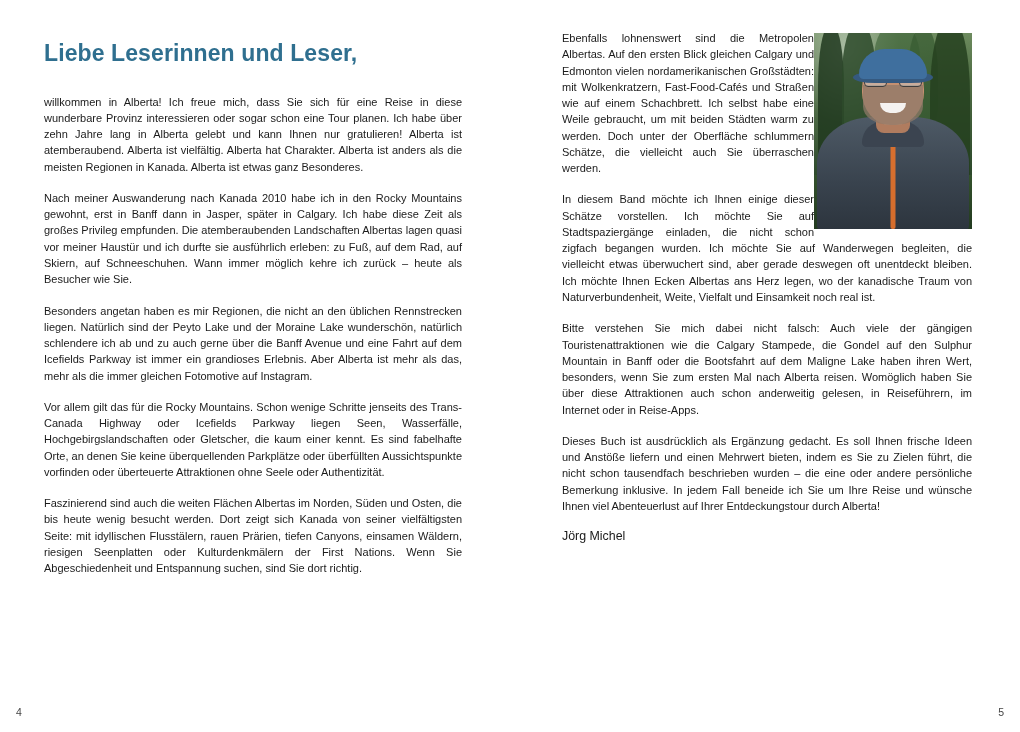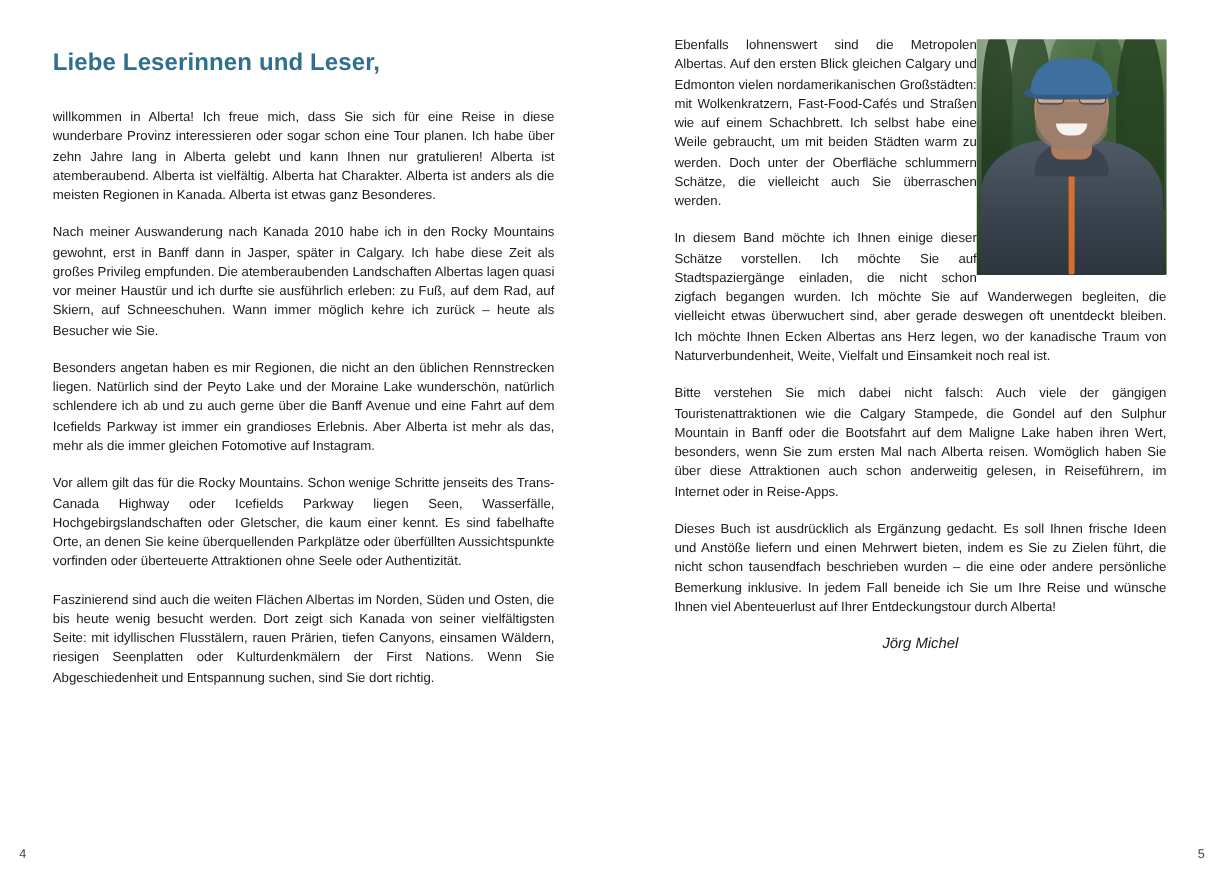--- a/index.html
+++ b/index.html
@@ -30,21 +30,21 @@
     left: 0;
     width: 510px;
     padding: 30px 48px 0 44px;
   }
   .page-right {
     left: 510px;
     width: 510px;
     padding: 30px 48px 0 52px;
   }
   .heading {
-    font-size: 20px;
+    font-size: 23px;
     font-weight: bold;
     color: #2f6f8f;
     letter-spacing: 0.1px;
     margin: 10px 0 26px 0;
     line-height: 1.2;
   }
   p.body {
     font-size: 11px;
     line-height: 1.48;
     text-align: justify;
@@ -218,22 +218,21 @@
   .folio {
     position: absolute;
     bottom: 14px;
     font-size: 10.5px;
     color: #444;
   }
   .folio-left { left: 16px; }
   .folio-right { right: 16px; }
   .signature {
     font-size: 12.4px;
-    font-style: italic;
-    text-align: center;
+    text-align: left;
     margin: 14px 0 0 0;
   }
 </style>
 </head>
 <body>
 
 <div class="spread">
 
   <div class="page page-left">
     <h1 class="heading">Liebe Leserinnen und Leser,</h1>

